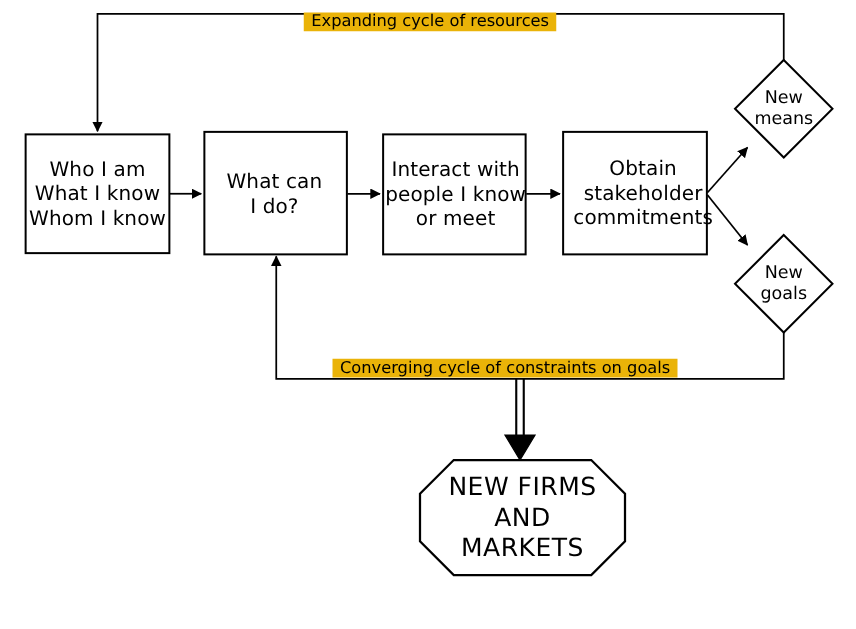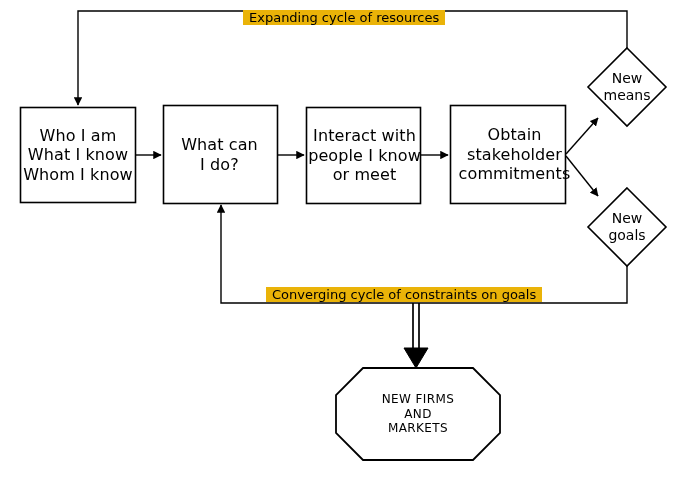--- a/index.html
+++ b/index.html
@@ -39,21 +39,21 @@
     align-items: center;
   }
   .box-label {
     font-size: 16px;
     letter-spacing: 0.1px;
   }
   .diamond-label {
     font-size: 14px;
   }
   .octagon-label {
-    font-size: 12px;
+    font-size: 20px;
     letter-spacing: 0.4px;
   }
   .edge-label {
     position: absolute;
     font-size: 13px;
     color: #000000;
     background: #eab308;
     padding: 0 6px;
     white-space: nowrap;
     text-align: center;

